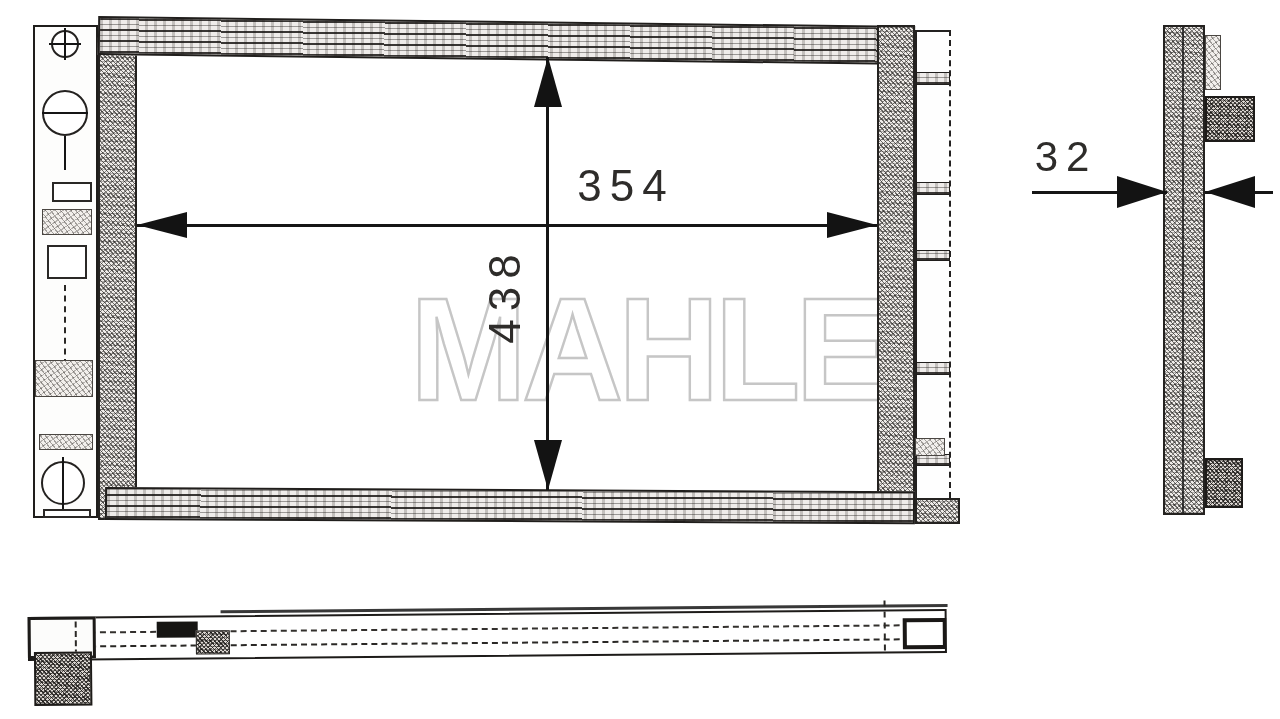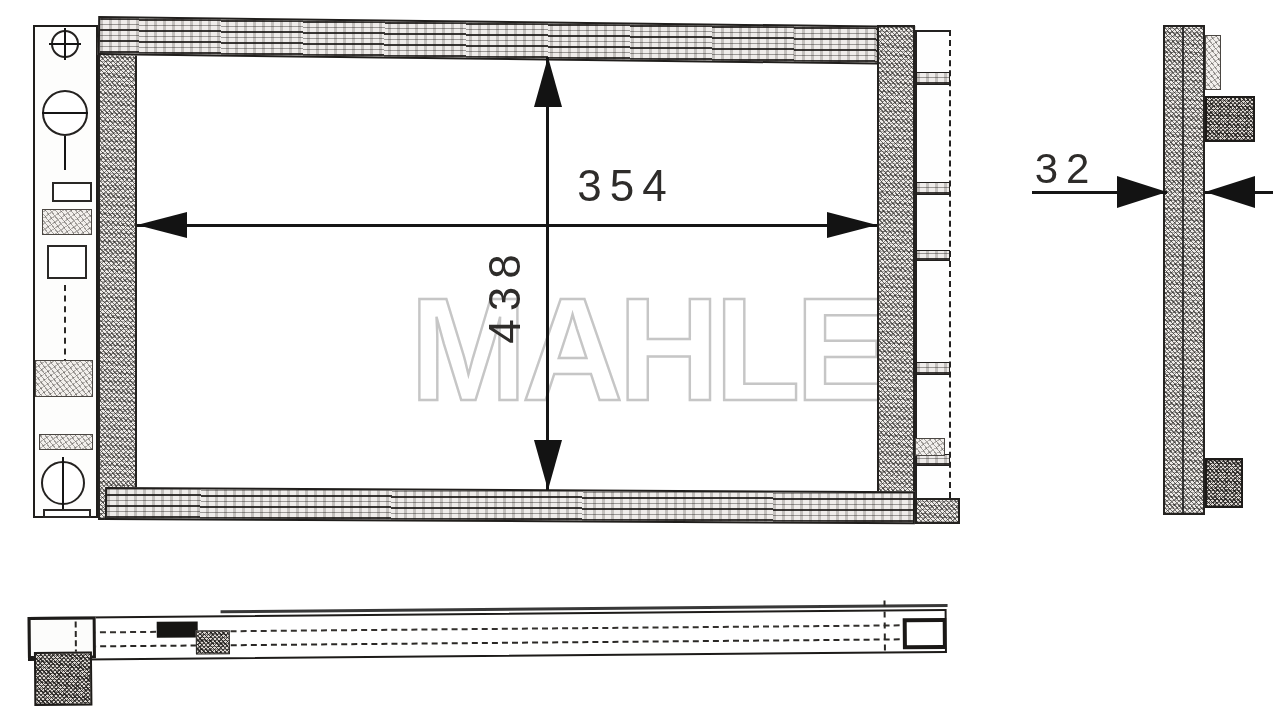--- a/index.html
+++ b/index.html
@@ -112,21 +112,21 @@
   <div class="abs dim z3" style="left:566px;top:164px;width:120px;">354</div>
 
   <div class="abs z2" style="left:1160px;top:22px;width:110px;height:496px;">
     <div class="abs xh" style="left:3px;top:3px;width:42px;height:490px;"></div>
     <div class="abs dline" style="left:22px;top:5px;width:2px;height:486px;opacity:.8;"></div>
     <div class="abs speck" style="left:45px;top:13px;width:16px;height:55px;"></div>
     <div class="abs xh-dark" style="left:45px;top:74px;width:50px;height:46px;"></div>
     <div class="abs xh-dark" style="left:45px;top:436px;width:38px;height:50px;"></div>
   </div>
 
-  <div class="abs dim z3" style="left:1026px;top:148px;width:80px;font-size:42px;">32</div>
+  <div class="abs dim z3" style="left:1026px;top:136px;width:80px;font-size:42px;">32</div>
   <div class="abs dline z3" style="left:1032px;top:191px;width:135px;height:3px;"></div>
   <div class="abs ar ar-right-wide z3" style="left:1117px;top:176px;"></div>
   <div class="abs dline z3" style="left:1205px;top:191px;width:68px;height:3px;"></div>
   <div class="abs ar ar-left-wide z3" style="left:1205px;top:176px;"></div>
 
   <div class="abs z2" style="left:26px;top:606px;width:930px;height:110px;transform:rotate(-0.5deg);transform-origin:left center;">
     <div class="abs dline" style="left:195px;top:6px;width:727px;height:3px;opacity:.85;"></div>
     <div class="abs" style="left:2px;top:11px;width:919px;height:44px;border:2px solid #1d1b19;background:#fff;">
       <div class="abs" style="left:30px;top:13px;width:860px;height:0;border-top:2px dashed #33302d;"></div>
       <div class="abs" style="left:10px;top:27px;width:890px;height:0;border-top:2px dashed #2a2825;"></div>

